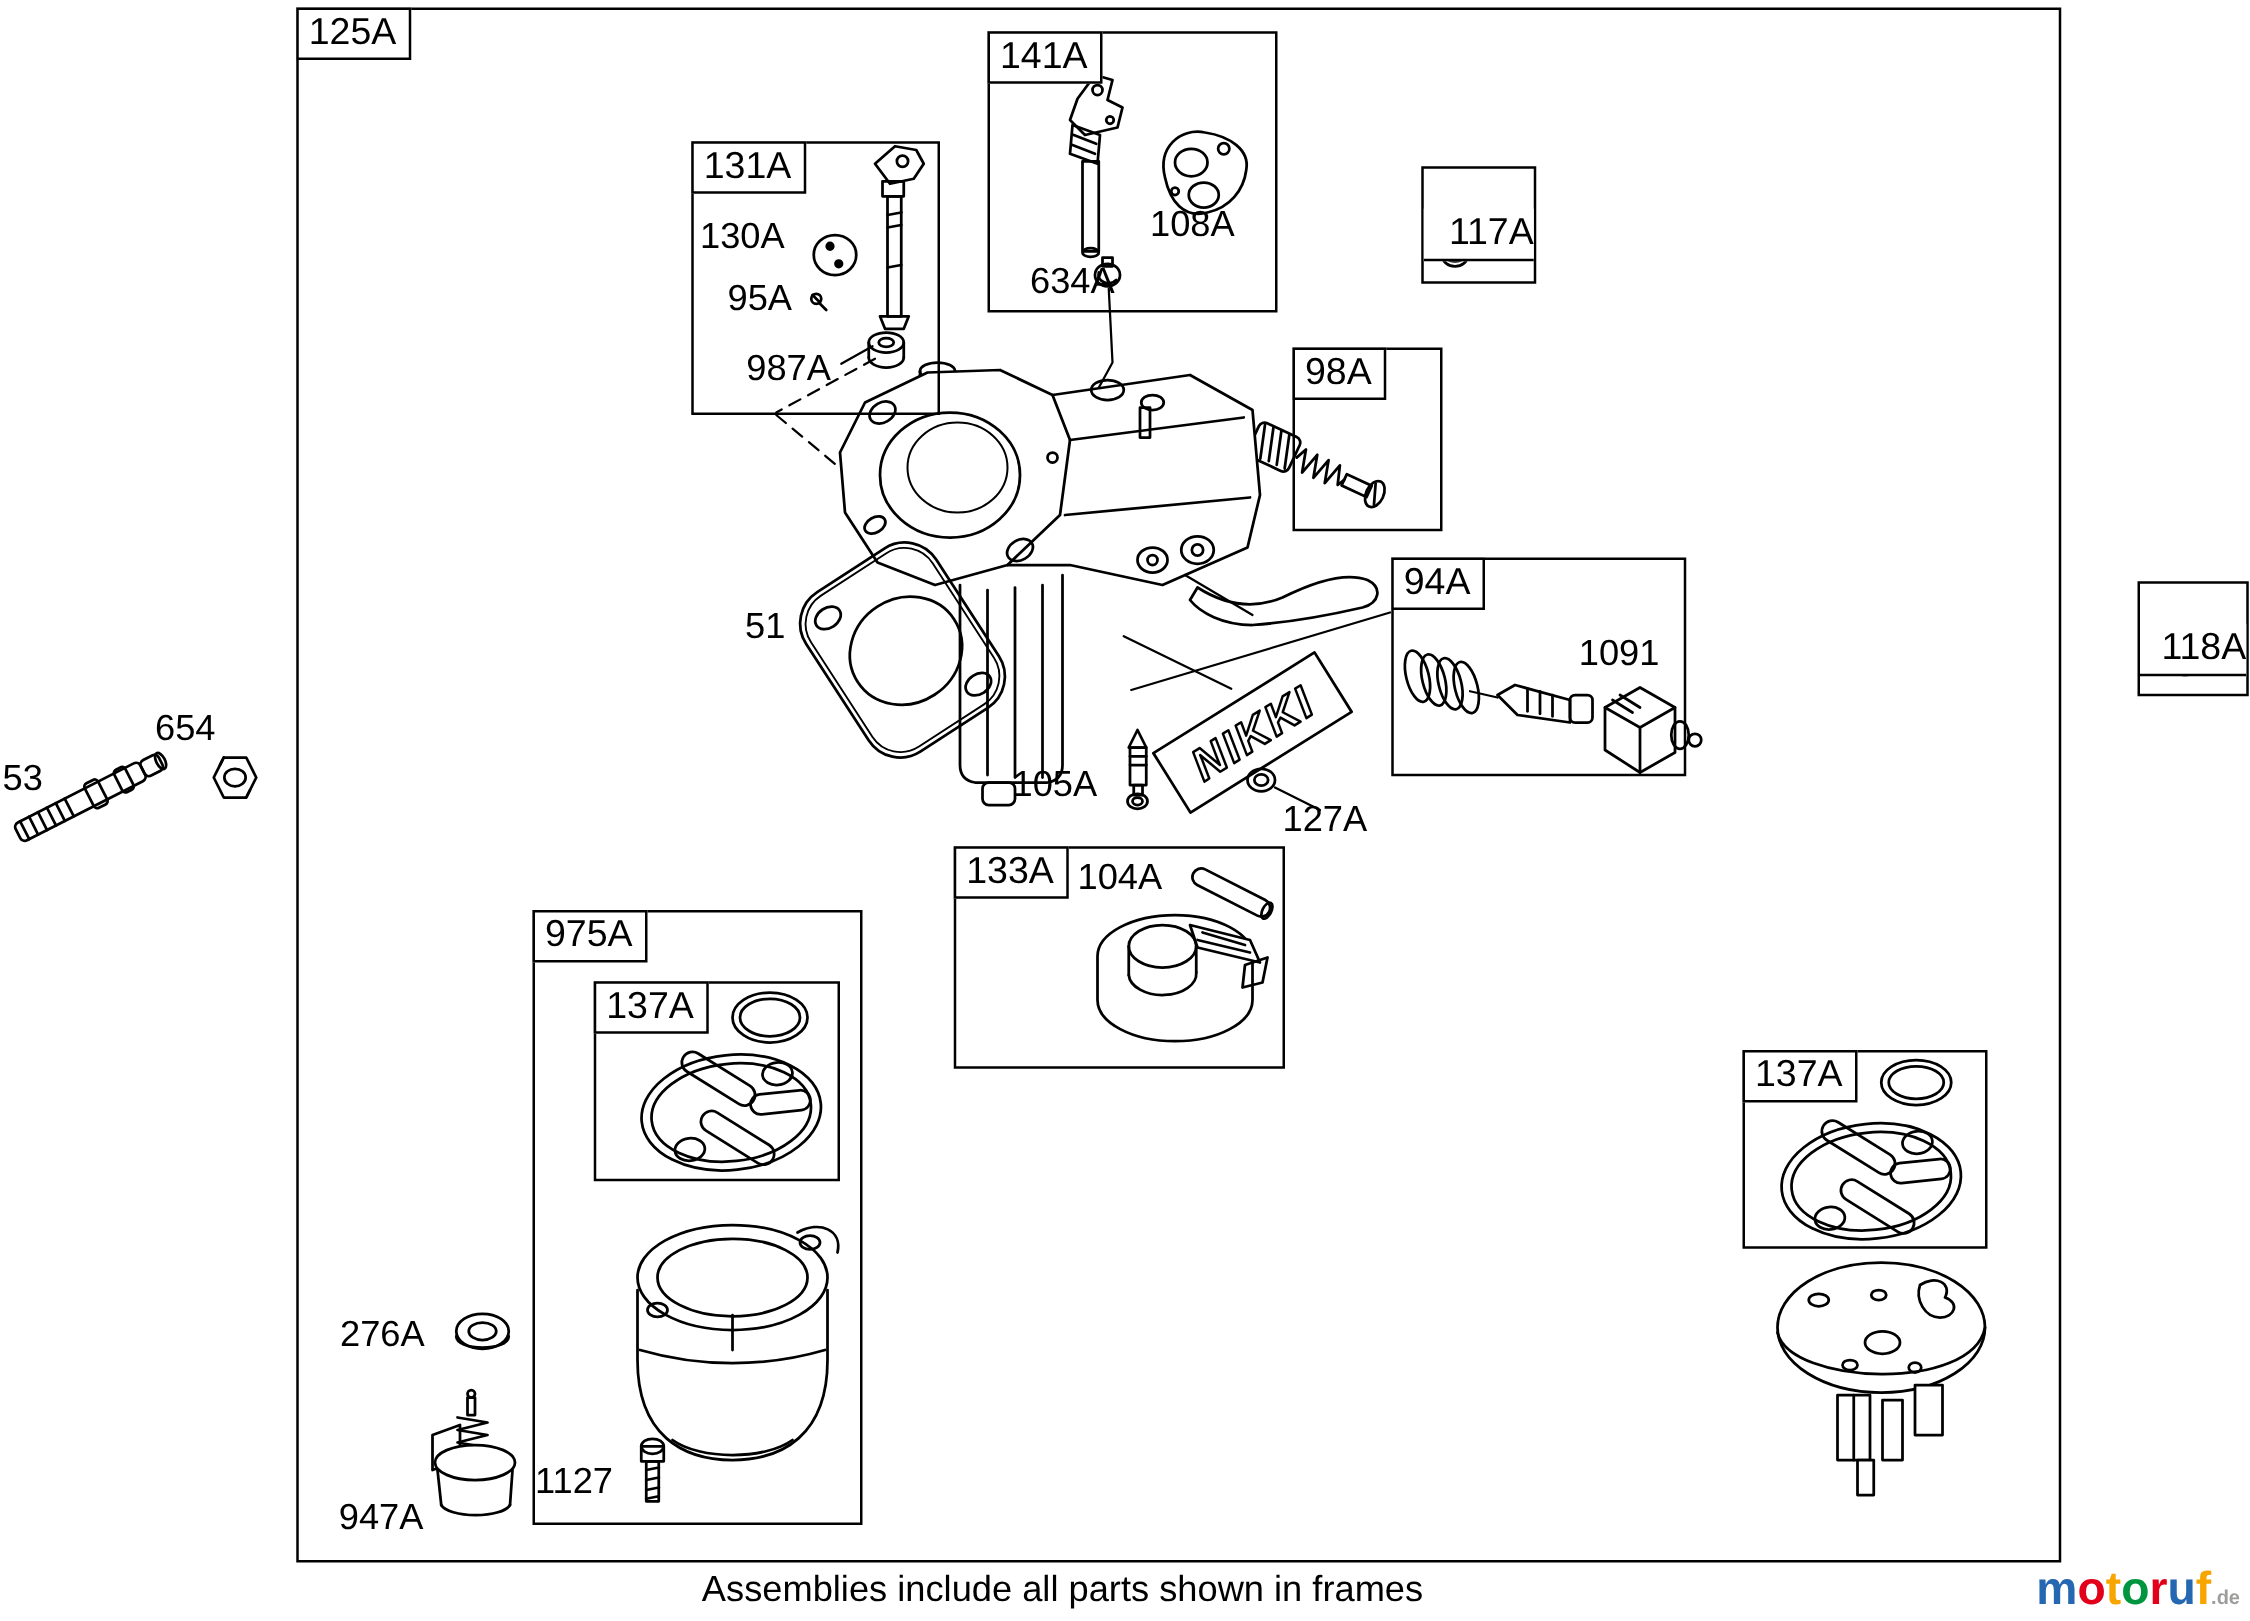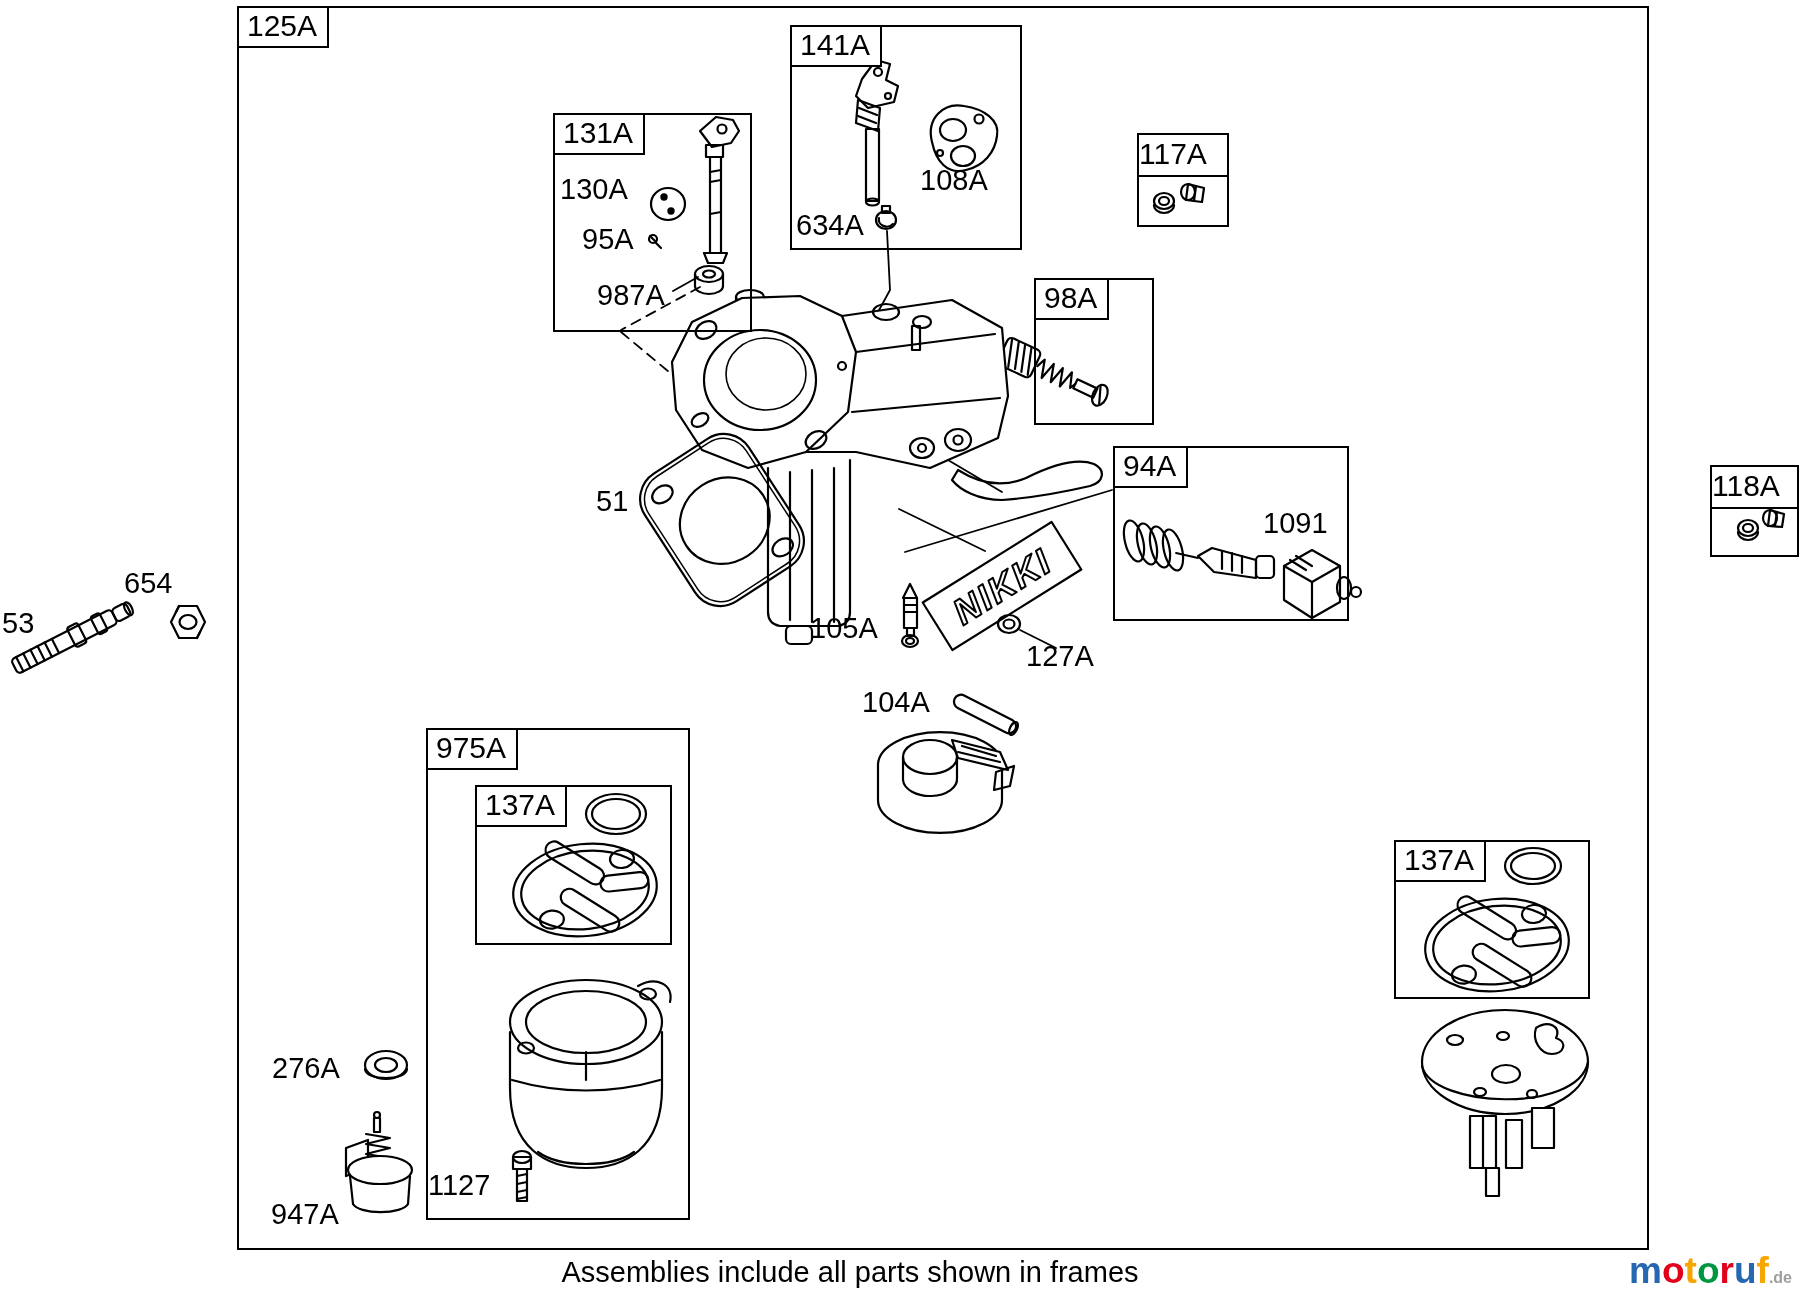--- a/index.html
+++ b/index.html
@@ -3,22 +3,22 @@
 <meta charset="utf-8">
 <style>
   html,body{margin:0;padding:0;background:#fff;}
   .stage{position:relative;width:1800px;height:1297px;background:#fff;overflow:hidden;
          font-family:"Liberation Sans", sans-serif;color:#000;}
   svg.art{position:absolute;left:0;top:0;}
   svg.art *{vector-effect:none;}
   .frame{position:absolute;border:2px solid #000;}
   .flabel{position:absolute;left:-2px;top:-2px;border:2px solid #000;background:#fff;
           font-size:30px;line-height:34px;padding:1px 10px 3px 8px;white-space:nowrap;}
-  .fhead{border-bottom:2px solid #000;text-align:left;font-size:30px;line-height:34px;
-         padding:2px 0 4px;background:#fff;}
+  .fhead{border-bottom:2px solid #000;text-align:right;font-size:30px;line-height:34px;
+         padding:2px 0 4px;background:#fff;margin-top:32px;}
   .plabel{position:absolute;font-size:29px;line-height:31px;white-space:nowrap;}
   .caption{position:absolute;left:240px;top:1256px;width:1220px;text-align:center;font-size:29px;}
   .logo{position:absolute;right:8px;top:1250px;font-size:37px;font-weight:bold;letter-spacing:0px;}
   .logo .de{font-size:16px;}
 </style>
 </head>
 <body>
 
 <div class="stage">
 
@@ -313,38 +313,41 @@
 </div>
 
 <div class="frame" style="left:1113px;top:446px;width:232px;height:171px;">
   <div class="flabel">94A</div>
 </div>
 
 <div class="frame" style="left:1710px;top:465px;width:85px;height:88px;">
   <div class="fhead">118A</div>
 </div>
 
+<div class="frame" style="left:763px;top:677px;width:261px;height:174px;">
+  <div class="flabel">133A</div>
+</div>
 
 <div class="frame" style="left:426px;top:728px;width:260px;height:488px;">
   <div class="flabel">975A</div>
 </div>
 
 <div class="frame" style="left:475px;top:785px;width:193px;height:156px;">
   <div class="flabel">137A</div>
 </div>
 
 
 <div class="frame" style="left:1394px;top:840px;width:192px;height:155px;">
   <div class="flabel">137A</div>
 </div>
 
 <div class="plabel" style="left:560px;top:174px;">130A</div>
 <div class="plabel" style="left:582px;top:224px;">95A</div>
 <div class="plabel" style="left:597px;top:280px;">987A</div>
-<div class="plabel" style="left:796px;top:210px;text-align:center;">634A</div>
+<div class="plabel" style="left:824px;top:210px;text-align:center;">634A</div>
 <div class="plabel" style="left:920px;top:165px;">108A</div>
 <div class="plabel" style="left:596px;top:486px;">51</div>
 <div class="plabel" style="left:124px;top:568px;">654</div>
 <div class="plabel" style="left:2px;top:608px;">53</div>
 <div class="plabel" style="left:810px;top:613px;">105A</div>
 <div class="plabel" style="left:1026px;top:641px;">127A</div>
 <div class="plabel" style="left:862px;top:687px;">104A</div>
 <div class="plabel" style="left:1263px;top:508px;text-align:right;">1091</div>
 <div class="plabel" style="left:272px;top:1053px;">276A</div>
 <div class="plabel" style="left:271px;top:1199px;">947A</div>

